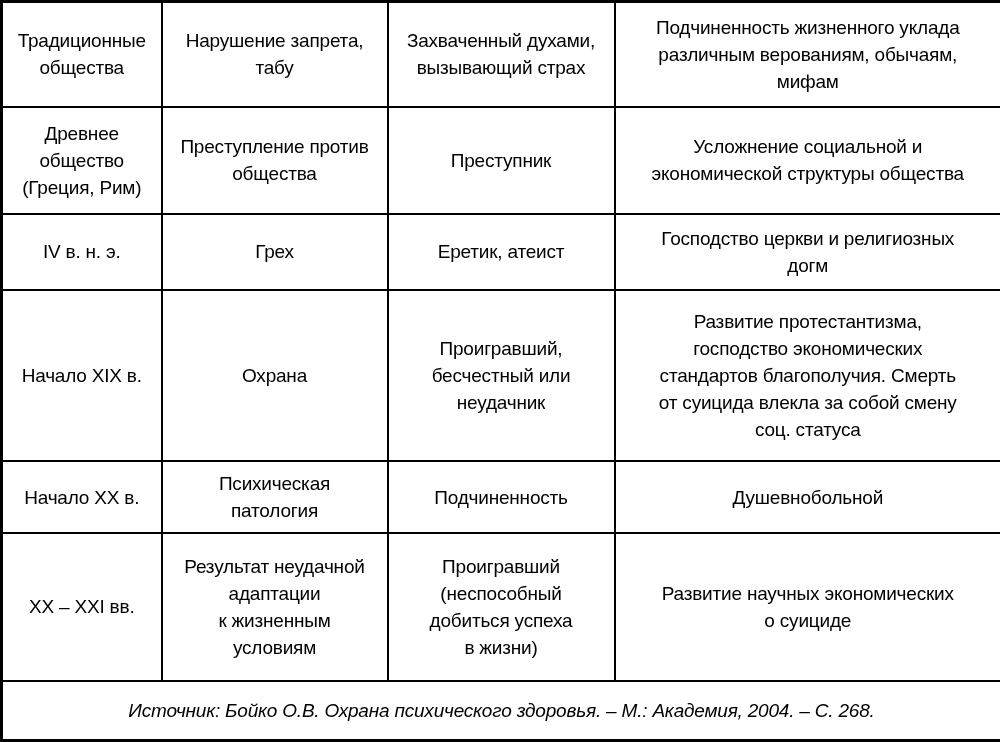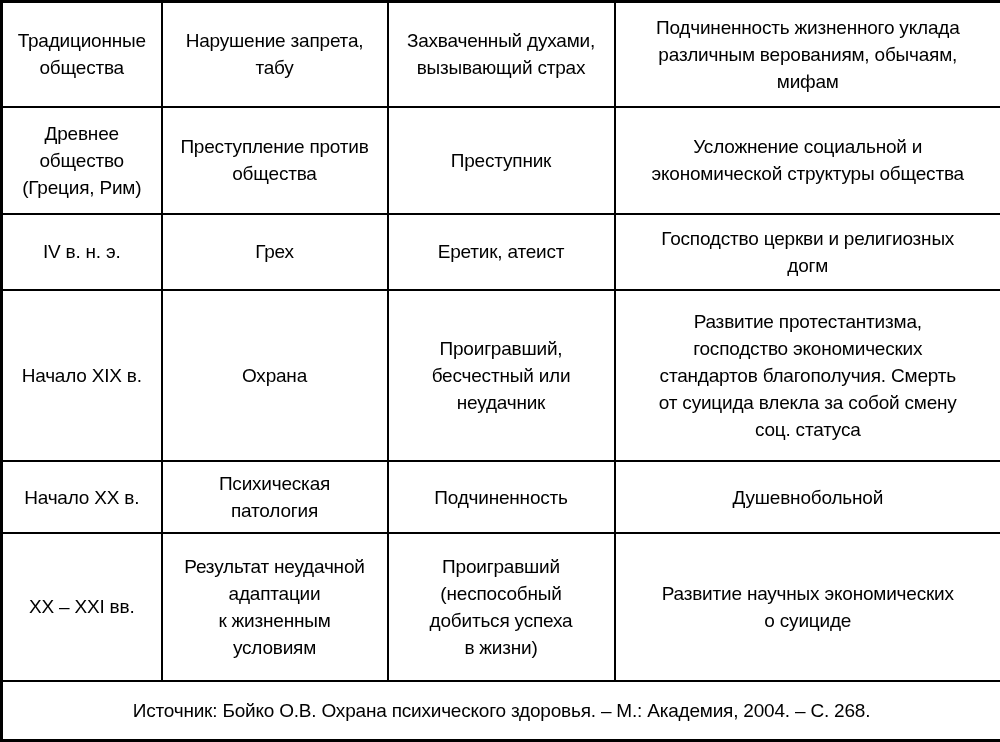--- a/index.html
+++ b/index.html
@@ -30,20 +30,21 @@
     letter-spacing: -0.2px;
     white-space: pre-line;
     padding: 2px 4px;
     overflow: hidden;
   }
   table.doc-table {
     border: 3px solid #000000;
   }
   td.src-cell {
     text-align: left;
+    font-style: italic;
     padding-left: 10px;
     white-space: normal;
   }
 </style>
 </head>
 <body>
 
 <table class="doc-table">
   <colgroup>
     <col style="width:160px">

